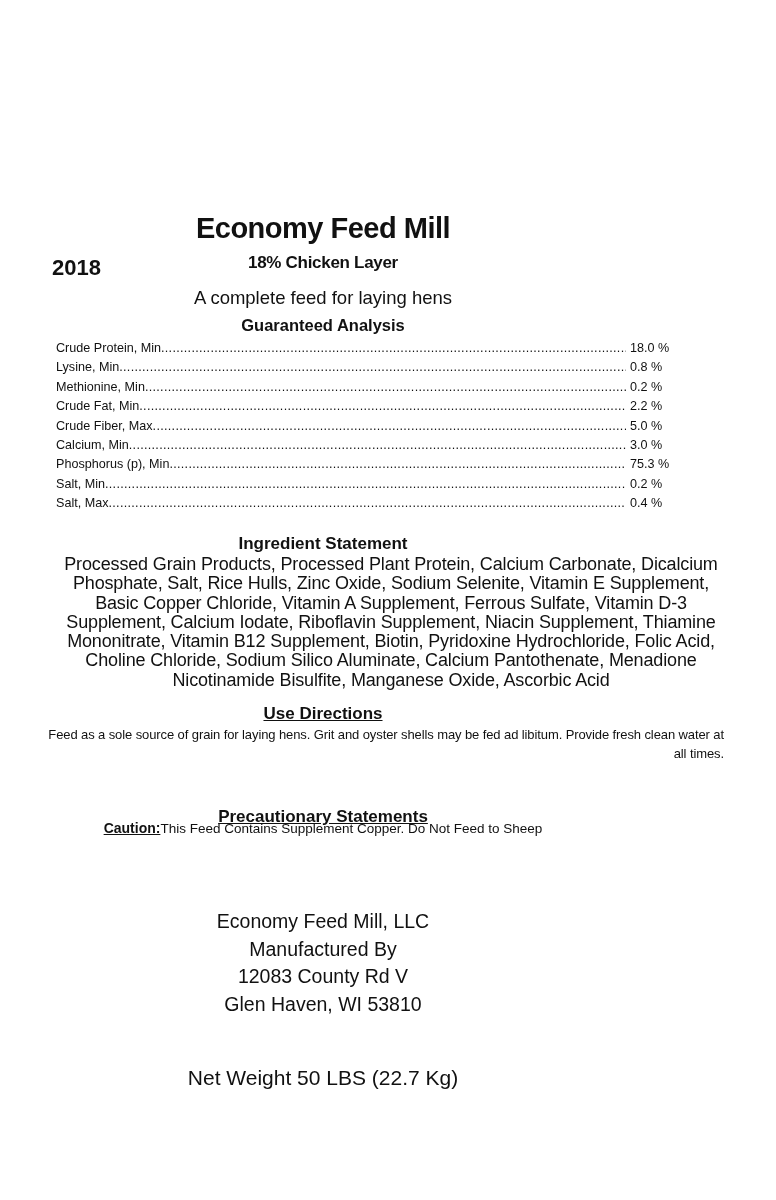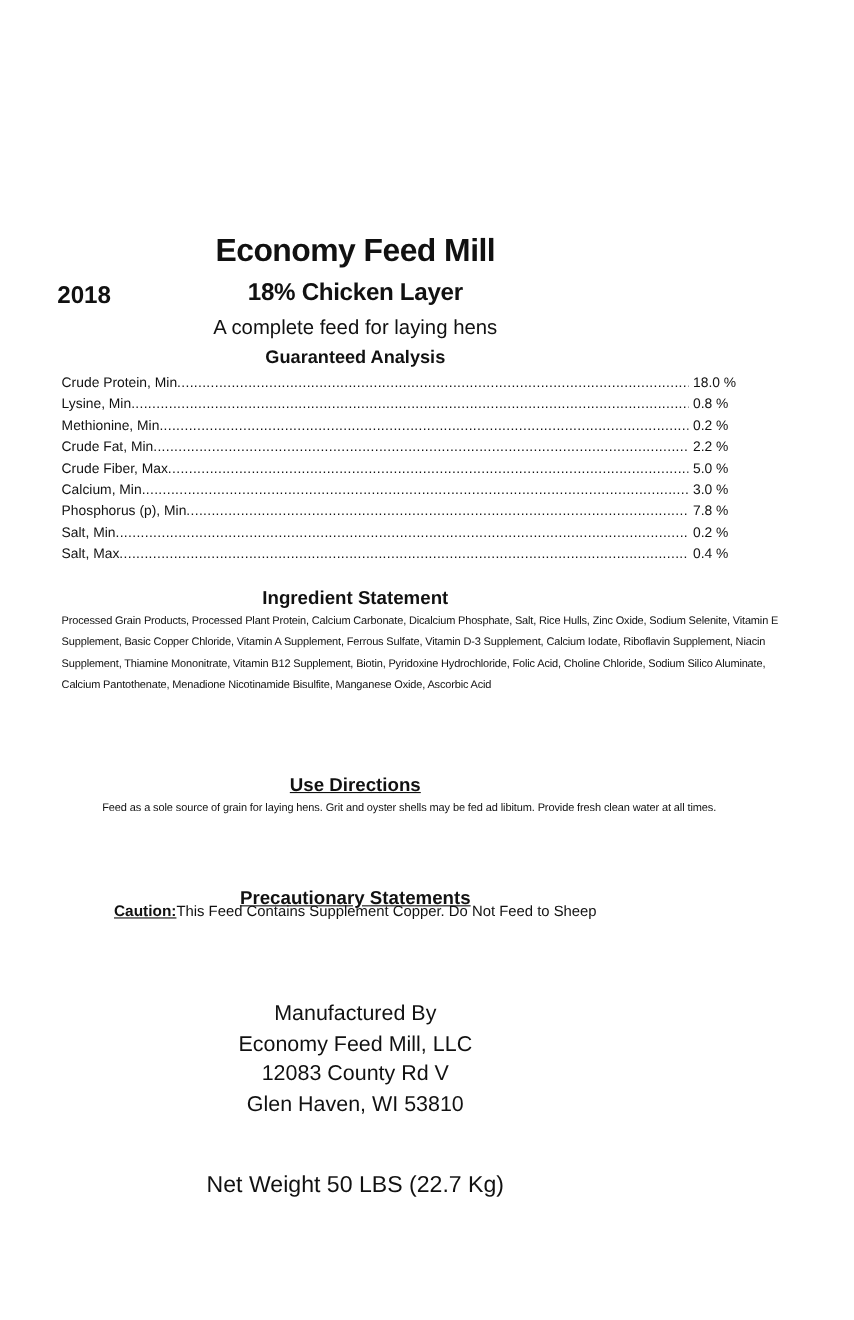--- a/index.html
+++ b/index.html
@@ -4,33 +4,33 @@
   <style>
     html, body { margin: 0; padding: 0; background: #ffffff; }
     body {
       width: 776px; height: 1200px; position: relative; overflow: hidden;
       font-family: "Liberation Sans", sans-serif; color: #111111;
     }
     .abs { position: absolute; }
     .center { left: 0; width: 646px; text-align: center; }
     .title { top: 212px; font-size: 29px; font-weight: bold; letter-spacing: -0.5px; }
     .year { left: 52px; top: 255px; font-size: 22px; font-weight: bold; font-family: "Liberation Sans", sans-serif; }
-    .product { top: 253px; font-size: 22px; font-weight: bold; letter-spacing: -0.3px; }
+    .product { top: 253px; font-size: 17px; font-weight: bold; letter-spacing: -0.3px; }
     .tagline { top: 287px; font-size: 18.5px; }
     .ga-heading { top: 316px; font-size: 16.5px; font-weight: bold; }
     .analysis { left: 56px; top: 339px; width: 620px; }
     .row { height: 19.4px; display: flex; align-items: center; font-size: 12.6px; line-height: 19.4px; }
     .row .label { white-space: nowrap; }
     .row .dots { flex: 1; overflow: hidden; white-space: nowrap; margin-right: 4px; letter-spacing: 0.3px; }
     .row .dots::after { content: "................................................................................................................................................................................................................................"; }
     .row .value { width: 46px; white-space: nowrap; }
     .ing-heading { top: 534px; font-size: 17px; font-weight: bold; }
-    .ingredients { left: 56px; top: 555px; width: 670px; font-size: 10px; line-height: 19.3px; letter-spacing: -0.15px; }
+    .ingredients { left: 56px; top: 555px; width: 670px; font-size: 18px; line-height: 19.3px; letter-spacing: -0.15px; text-align: center; }
     .use-heading { top: 704px; font-size: 17px; font-weight: bold; text-decoration: underline; }
-    .use-text { left: 34px; width: 676px; top: 726px; font-size: 10px; line-height: 18.5px; text-align: center; letter-spacing: -0.1px; }
+    .use-text { left: 48px; width: 676px; top: 726px; font-size: 13px; line-height: 18.5px; text-align: right; letter-spacing: -0.1px; }
     .prec-heading { top: 807px; font-size: 17px; font-weight: bold; text-decoration: underline; }
     .caution { top: 820px; font-size: 13.5px; }
     .caution .caution-label { font-size: 14px; font-weight: bold; text-decoration: underline; }
     .manuf { top: 908px; font-size: 19.5px; line-height: 27.5px; }
     .net { top: 1052px; font-size: 21px; margin-top: 14px; }
   </style>
 </head>
 <body>
 
 <div class="abs center title">Economy Feed Mill</div>
@@ -67,21 +67,21 @@
       <span class="value">5.0 %</span>
     </div>
   <div class="row">
       <span class="label">Calcium, Min</span>
       <span class="dots"></span>
       <span class="value">3.0 %</span>
     </div>
   <div class="row">
       <span class="label">Phosphorus (p), Min</span>
       <span class="dots"></span>
-      <span class="value">7.8 %</span>
+      <span class="value">75.3 %</span>
     </div>
   <div class="row">
       <span class="label">Salt, Min</span>
       <span class="dots"></span>
       <span class="value">0.2 %</span>
     </div>
   <div class="row">
       <span class="label">Salt, Max</span>
       <span class="dots"></span>
       <span class="value">0.4 %</span>
@@ -91,19 +91,19 @@
 <div class="abs center ing-heading">Ingredient Statement</div>
 <div class="abs ingredients">Processed Grain Products, Processed Plant Protein, Calcium Carbonate, Dicalcium Phosphate, Salt, Rice Hulls, Zinc Oxide, Sodium Selenite, Vitamin E Supplement, Basic Copper Chloride, Vitamin A Supplement, Ferrous Sulfate, Vitamin D-3 Supplement, Calcium Iodate, Riboflavin Supplement, Niacin Supplement, Thiamine Mononitrate, Vitamin B12 Supplement, Biotin, Pyridoxine Hydrochloride, Folic Acid, Choline Chloride, Sodium Silico Aluminate, Calcium Pantothenate, Menadione Nicotinamide Bisulfite, Manganese Oxide, Ascorbic Acid</div>
 
 <div class="abs center use-heading">Use Directions</div>
 <div class="abs use-text">Feed as a sole source of grain for laying hens. Grit and oyster shells may be fed ad libitum. Provide fresh clean water at all times.</div>
 
 <div class="abs center prec-heading">Precautionary Statements</div>
 <div class="abs center caution"><span class="caution-label">Caution:</span><span>This Feed Contains Supplement Copper. Do Not Feed to Sheep</span></div>
 
 <div class="abs center manuf">
+  <div>Economy Feed Mill, LLC</div>
   <div>Manufactured By</div>
-  <div>Economy Feed Mill, LLC</div>
   <div>12083 County Rd V</div>
   <div>Glen Haven, WI 53810</div>
 </div>
 
 <div class="abs center net">Net Weight 50 LBS (22.7 Kg)</div>
 
 </body></html>

